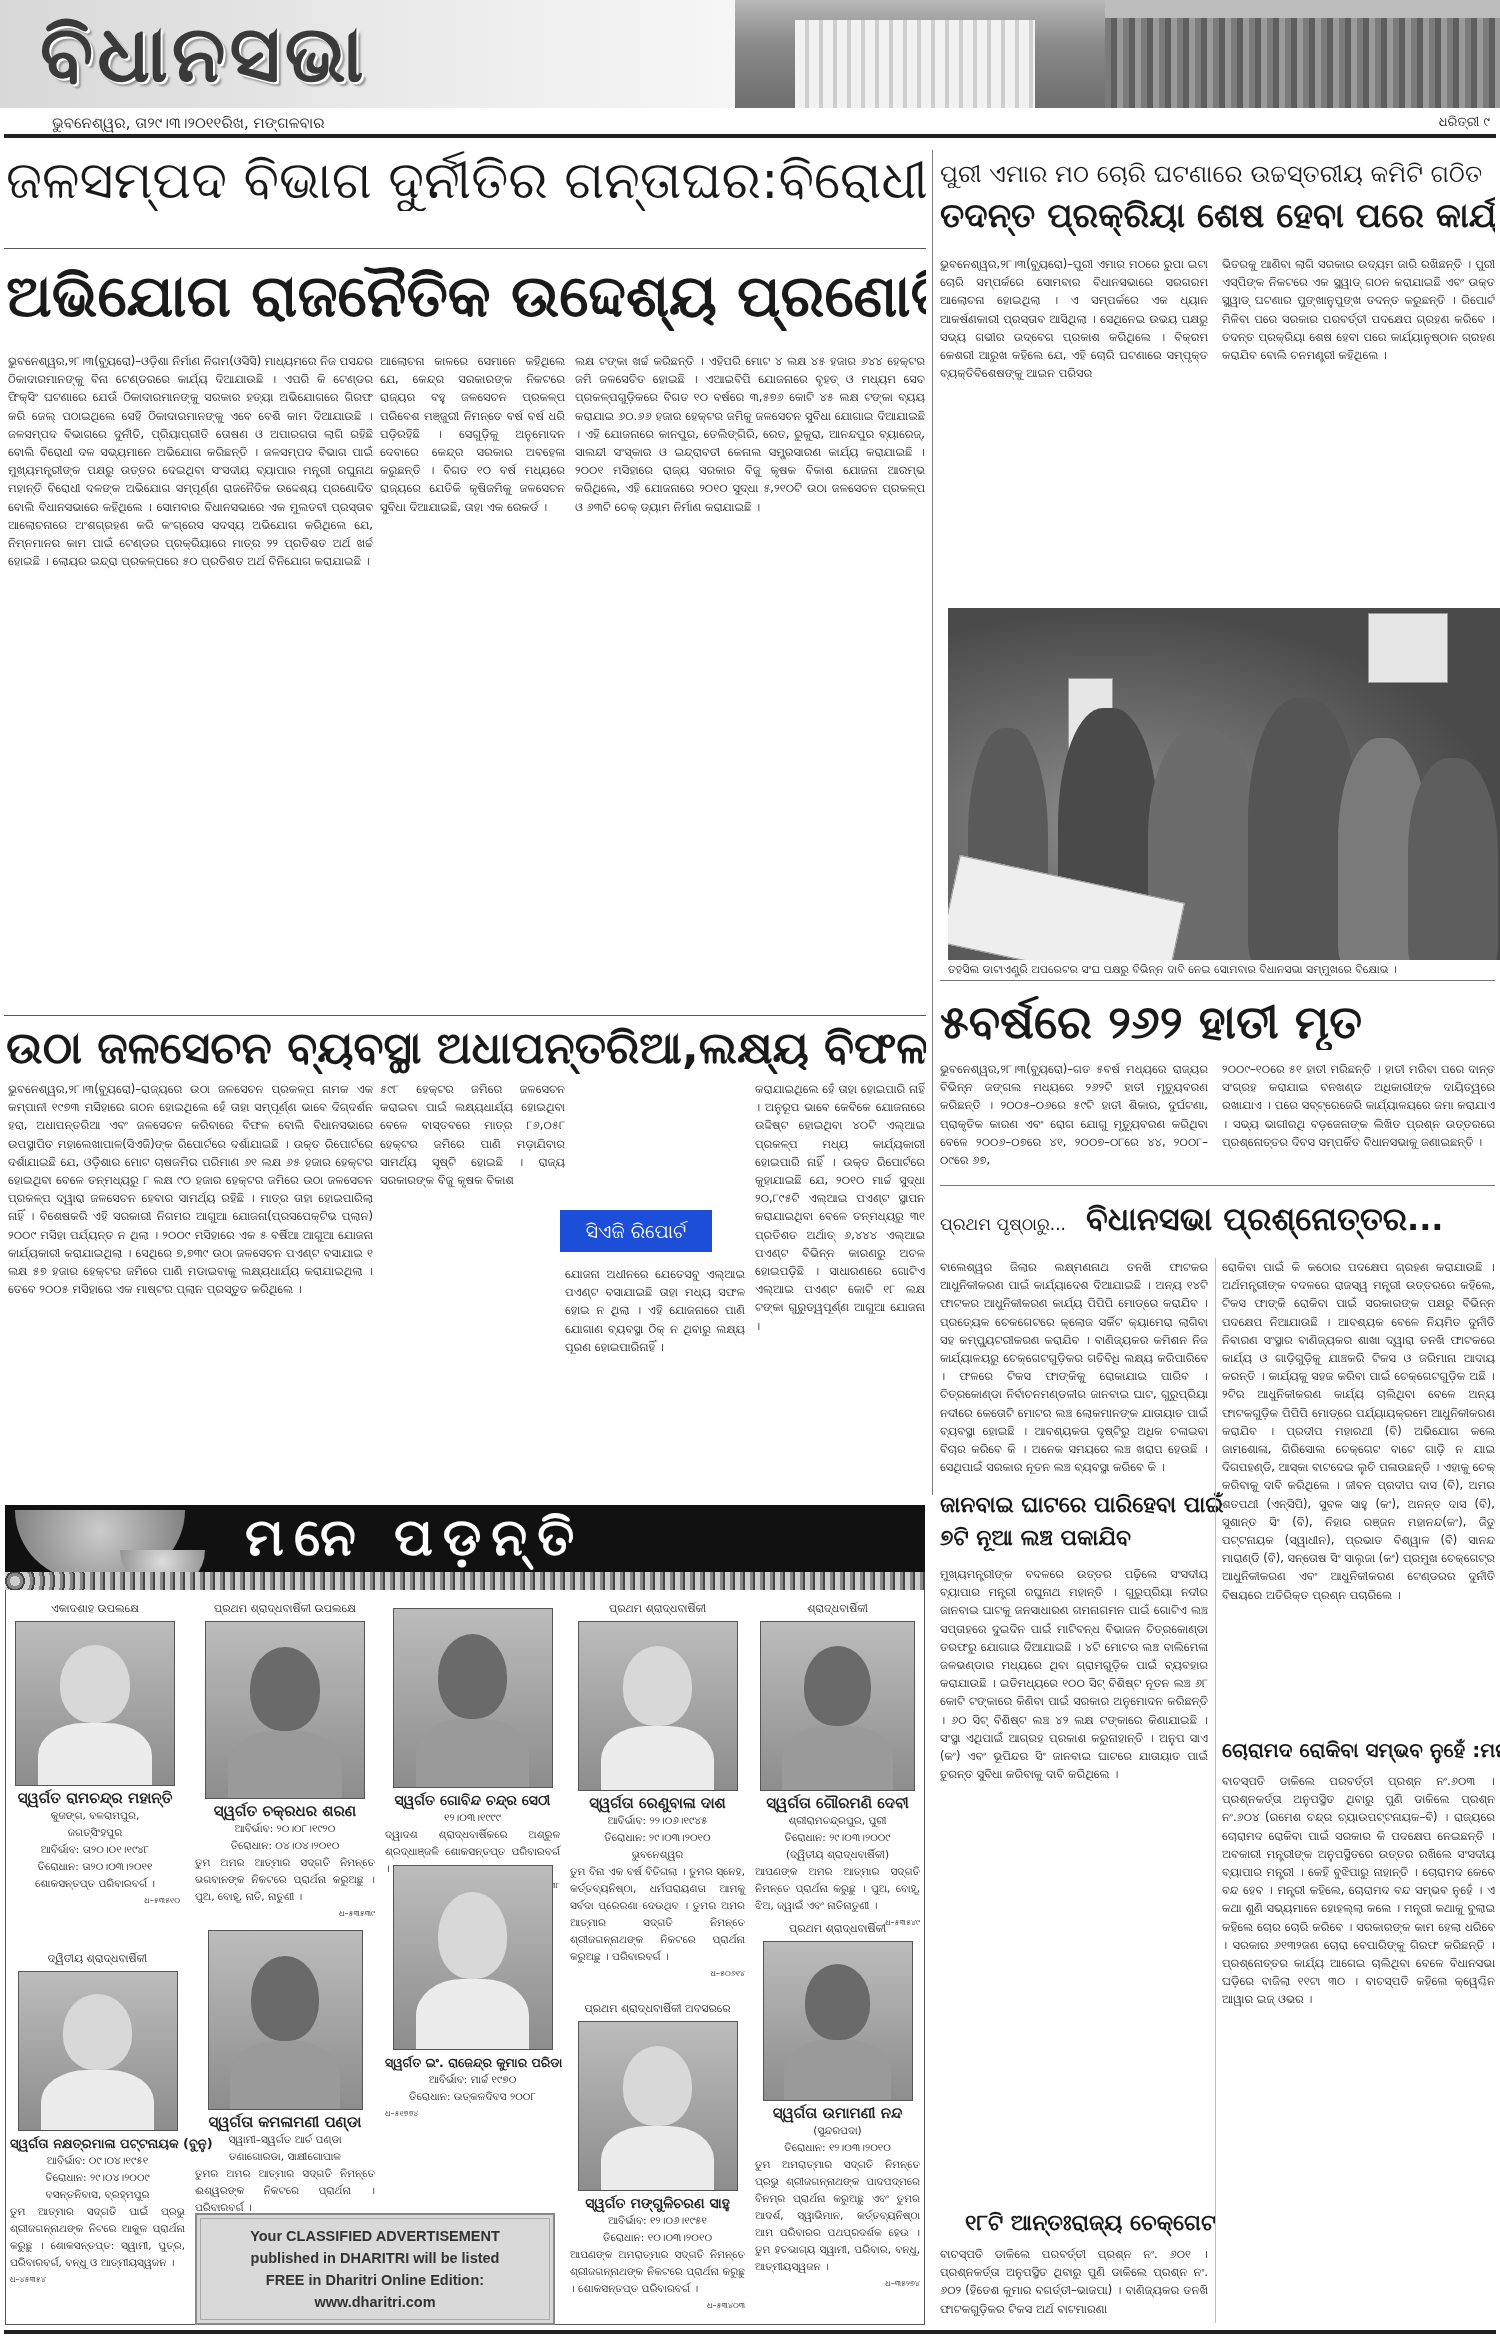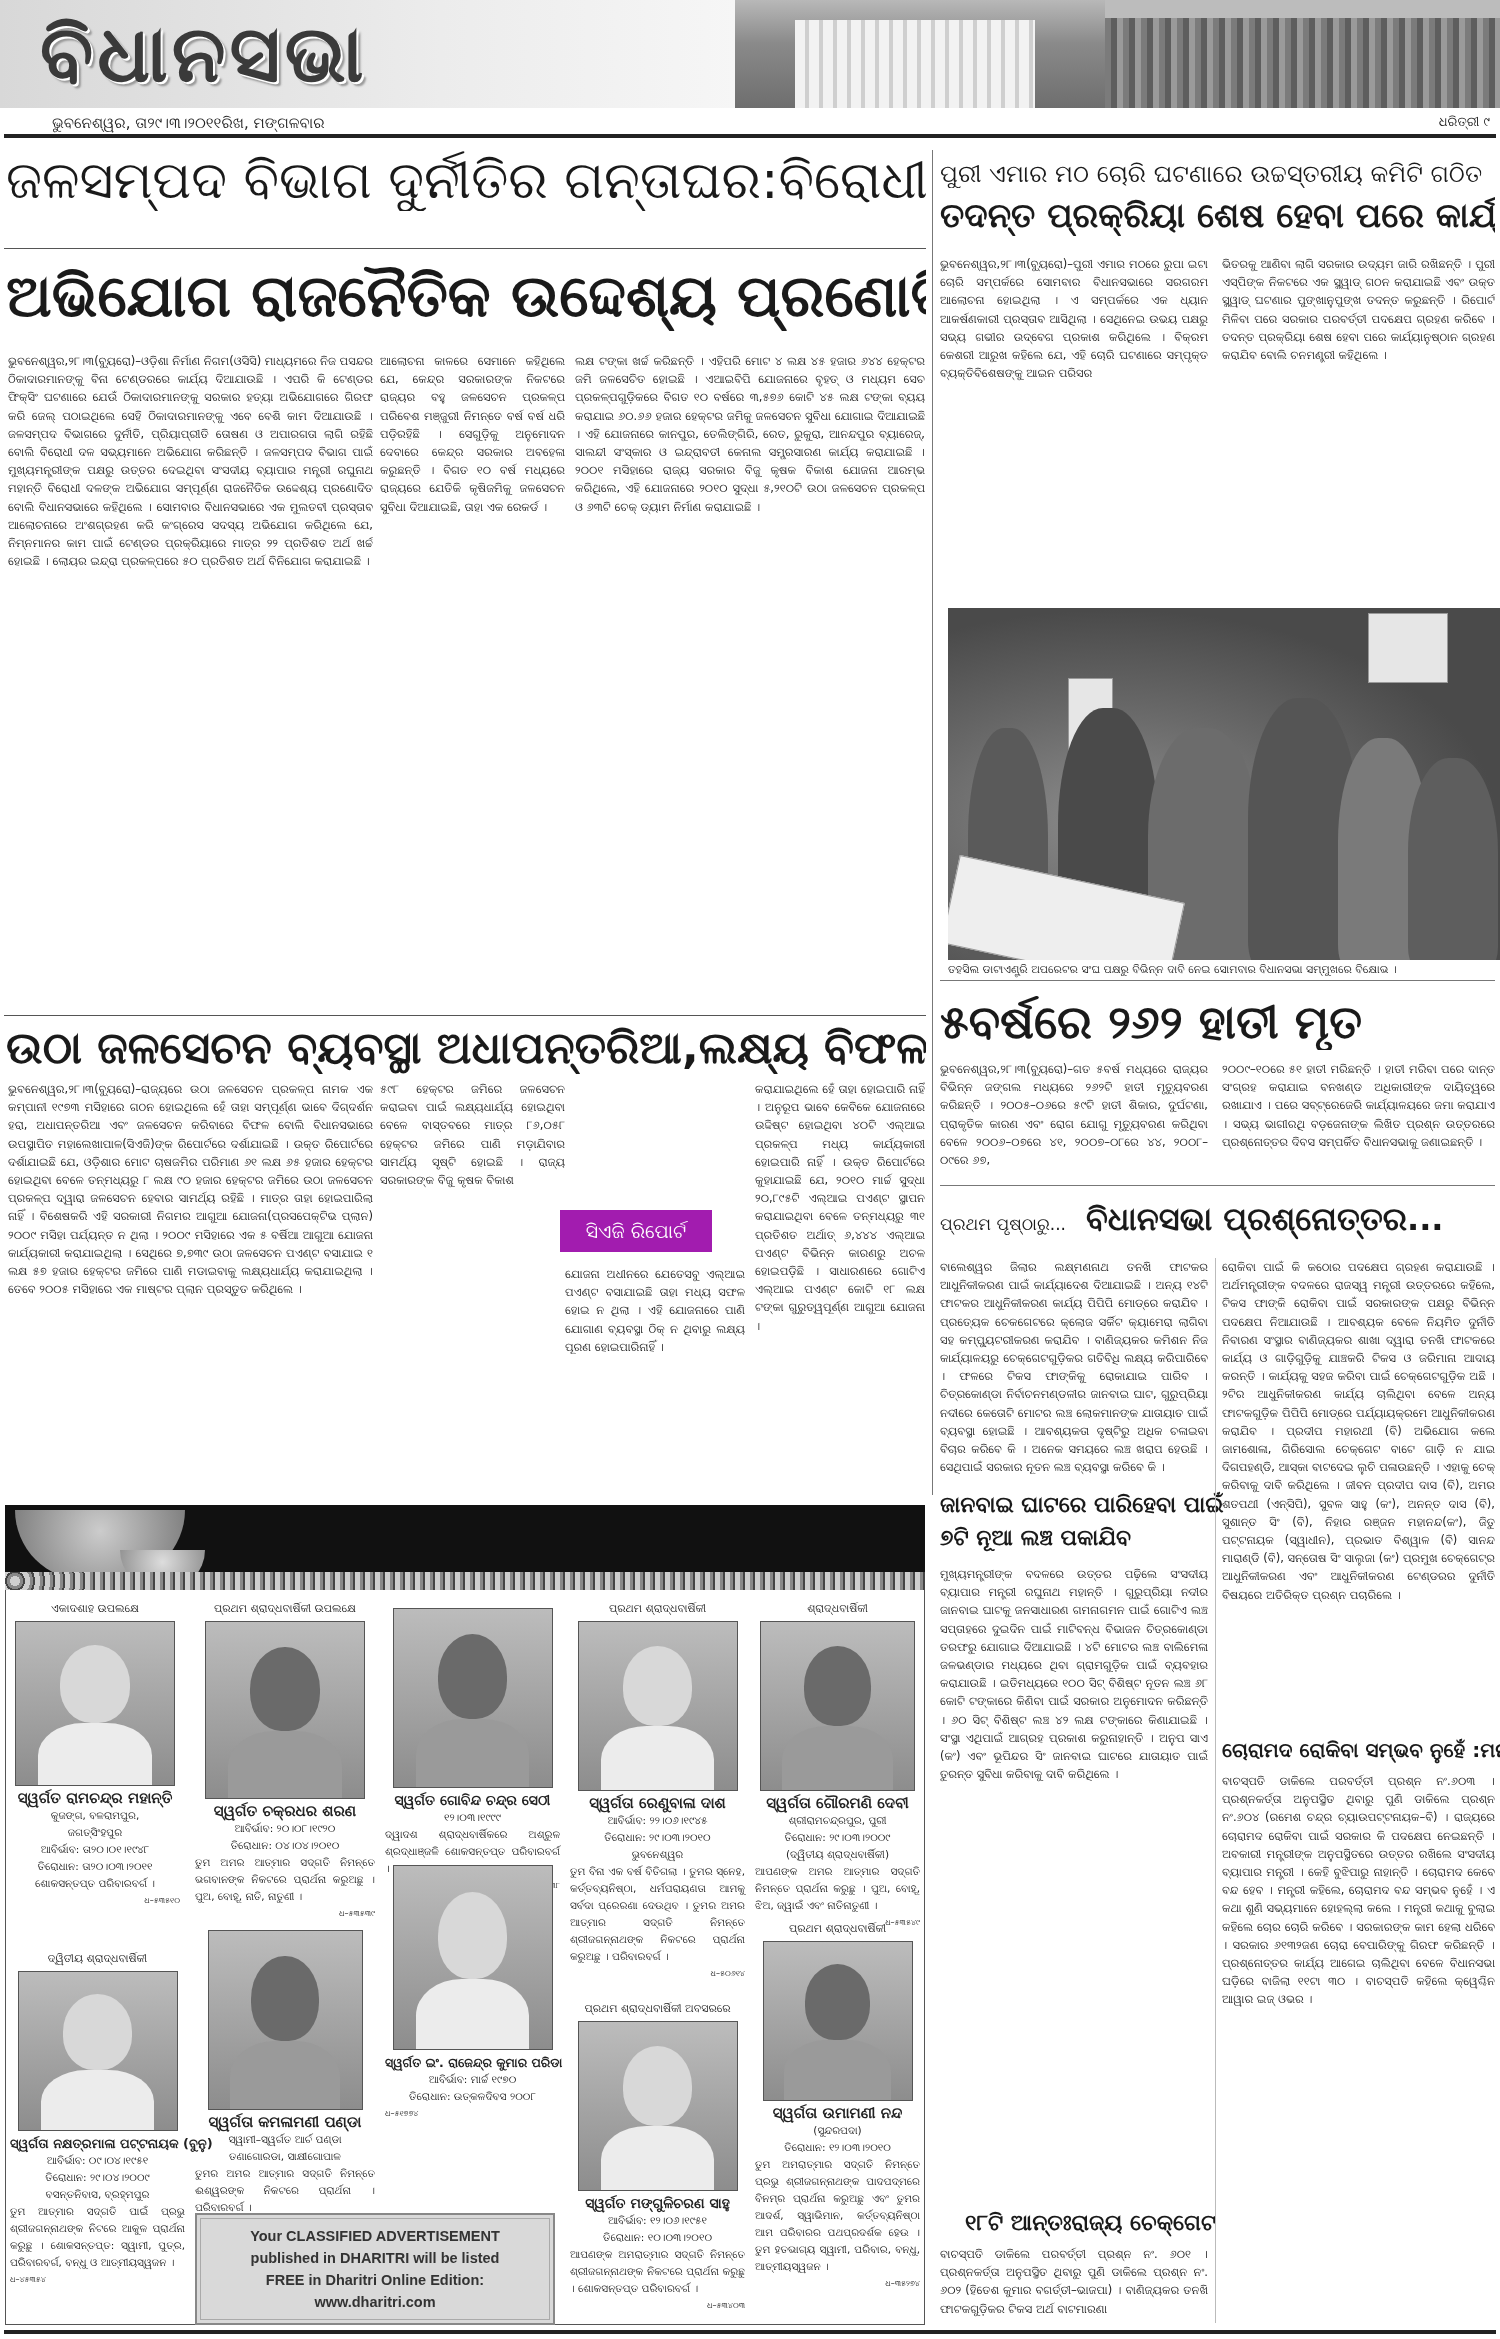--- a/index.html
+++ b/index.html
@@ -50,21 +50,21 @@
   .elephant { left: 940px; top: 995px; width: 555px; font-size: 46px; }
 
   .cont-box { position: absolute; left: 940px; top: 1200px; width: 555px; height: 50px; display: flex; align-items: baseline; gap: 20px; }
   .cont-box .small { font-size: 17px; }
   .cont-box .big { font-size: 32px; font-weight: bold; }
 
   .subhead { position: absolute; font-weight: bold; white-space: nowrap; }
 
   
   .hl3 { left: 6px; top: 1022px; width: 920px; font-size: 44px; }
-  .cag-box { position: absolute; left: 560px; top: 1210px; width: 152px; height: 42px; background: #a21caf; color: #fff;
+  .cag-box { position: absolute; left: 560px; top: 1210px; width: 152px; height: 42px; background: #1d4ed8; color: #fff;
      font-size: 19px; display: flex; align-items: center; justify-content: center; }
 
   
   .obit-banner { position: absolute; left: 5px; top: 1505px; width: 920px; height: 85px; background: #111; overflow: hidden; }
   .obit-banner .lamp { position: absolute; left: 10px; top: 5px; width: 170px; height: 70px; border-radius: 0 0 90px 90px; background: radial-gradient(circle at 50% 30%, #ccc, #777); }
   .obit-banner .lamp2 { position: absolute; left: 115px; top: 45px; width: 85px; height: 40px; border-radius: 0 0 45px 45px; background: radial-gradient(circle at 50% 30%, #ddd, #888); }
   .obit-banner .flowers { position: absolute; left: 0; right: 0; bottom: 0; height: 18px;
      background: repeating-radial-gradient(circle at 10px 9px, #cfcfcf 0 5px, #888 5px 8px, #444 8px 10px); }
   .obit-banner .title { position: absolute; left: 240px; top: 2px; font-size: 52px; font-weight: bold; color: #fff; letter-spacing: 10px; }
   .obit-frame { position: absolute; left: 5px; top: 1590px; width: 920px; height: 735px; border-left: 1px solid #555; border-right: 1px solid #555; border-bottom: 1px solid #555; }
@@ -153,20 +153,21 @@
 <div class="hl hl3">ଉଠା ଜଳସେଚନ ବ୍ୟବସ୍ଥା ଅଧାପନ୍ତରିଆ,ଲକ୍ଷ୍ୟ ବିଫଳ</div>
 <div class="col-text" style="left:8px;top:1080px;width:365px;height:415px">ଭୁବନେଶ୍ୱର,୨୮।୩(ବ୍ୟୁରୋ)–ରାଜ୍ୟରେ ଉଠା ଜଳସେଚନ ପ୍ରକଳ୍ପ ନାମକ ଏକ କମ୍ପାନୀ ୧୯୭୩ ମସିହାରେ ଗଠନ ହୋଇଥିଲେ ହେଁ ତାହା ସମ୍ପୂର୍ଣ୍ଣ ଭାବେ ଦିଗ୍‌ଦର୍ଶନ ହରା, ଅଧାପନ୍ତରିଆ ଏବଂ ଜଳସେଚନ କରିବାରେ ବିଫଳ ବୋଲି ବିଧାନସଭାରେ ଉପସ୍ଥାପିତ ମହାଲେଖାପାଳ(ସିଏଜି)ଙ୍କ ରିପୋର୍ଟରେ ଦର୍ଶାଯାଇଛି । ଉକ୍ତ ରିପୋର୍ଟରେ ଦର୍ଶାଯାଇଛି ଯେ, ଓଡ଼ିଶାର ମୋଟ ଚାଷଜମିର ପରିମାଣ ୬୧ ଲକ୍ଷ ୬୫ ହଜାର ହେକ୍ଟର ହୋଇଥିବା ବେଳେ ତନ୍ମଧ୍ୟରୁ ୮ ଲକ୍ଷ ୯୦ ହଜାର ହେକ୍ଟର ଜମିରେ ଉଠା ଜଳସେଚନ ପ୍ରକଳ୍ପ ଦ୍ୱାରା ଜଳସେଚନ ହେବାର ସାମର୍ଥ୍ୟ ରହିଛି । ମାତ୍ର ତାହା ହୋଇପାରିଲା ନାହିଁ । ବିଶେଷକରି ଏହି ସରକାରୀ ନିଗମର ଆଗୁଆ ଯୋଜନା(ପ୍ରସପେକ୍ଟିଭ ପ୍ଲାନ) ୨୦୦୯ ମସିହା ପର୍ଯ୍ୟନ୍ତ ନ ଥିଲା । ୨୦୦୯ ମସିହାରେ ଏକ ୫ ବର୍ଷିଆ ଆଗୁଆ ଯୋଜନା କାର୍ଯ୍ୟକାରୀ କରାଯାଇଥିଲା । ସେଥିରେ ୭,୭୩୯ ଉଠା ଜଳସେଚନ ପଏଣ୍ଟ ବସାଯାଇ ୧ ଲକ୍ଷ ୫୭ ହଜାର ହେକ୍ଟର ଜମିରେ ପାଣି ମଡାଇବାକୁ ଲକ୍ଷ୍ୟଧାର୍ଯ୍ୟ କରାଯାଇଥିଲା । ତେବେ ୨୦୦୫ ମସିହାରେ ଏକ ମାଷ୍ଟର ପ୍ଲାନ ପ୍ରସ୍ତୁତ କରିଥିଲେ ।</div>
 <div class="col-text" style="left:380px;top:1080px;width:185px;height:110px">୫୯୮ ହେକ୍ଟର ଜମିରେ ଜଳସେଚନ କରାଇବା ପାଇଁ ଲକ୍ଷ୍ୟଧାର୍ଯ୍ୟ ହୋଇଥିବା ବେଳେ ବାସ୍ତବରେ ମାତ୍ର ୮୬,୦୫୮ ହେକ୍ଟର ଜମିରେ ପାଣି ମଡ଼ାଯିବାର ସାମର୍ଥ୍ୟ ସୃଷ୍ଟି ହୋଇଛି । ରାଜ୍ୟ ସରକାରଙ୍କ ବିଜୁ କୃଷକ ବିକାଶ</div>
 <div class="cag-box">ସିଏଜି ରିପୋର୍ଟ</div>
 <div class="col-text" style="left:565px;top:1265px;width:180px;height:230px">ଯୋଜନା ଅଧୀନରେ ଯେତେସବୁ ଏଲ୍‌ଆଇ ପଏଣ୍ଟ ବସାଯାଇଛି ତାହା ମଧ୍ୟ ସଫଳ ହୋଇ ନ ଥିଲା । ଏହି ଯୋଜନାରେ ପାଣି ଯୋଗାଣ ବ୍ୟବସ୍ଥା ଠିକ୍ ନ ଥିବାରୁ ଲକ୍ଷ୍ୟ ପୂରଣ ହୋଇପାରିନାହିଁ ।</div>
 <div class="col-text" style="left:755px;top:1080px;width:170px;height:415px">କରାଯାଇଥିଲେ ହେଁ ତାହା ହୋଇପାରି ନାହିଁ । ଅନୁରୂପ ଭାବେ କେବିକେ ଯୋଜନାରେ ଉଦ୍ଦିଷ୍ଟ ହୋଇଥିବା ୪୦ଟି ଏଲ୍‌ଆଇ ପ୍ରକଳ୍ପ ମଧ୍ୟ କାର୍ଯ୍ୟକାରୀ ହୋଇପାରି ନାହିଁ । ଉକ୍ତ ରିପୋର୍ଟରେ କୁହାଯାଇଛି ଯେ, ୨୦୧୦ ମାର୍ଚ୍ଚ ସୁଦ୍ଧା ୨୦,୮୯୫ଟି ଏଲ୍‌ଆଇ ପଏଣ୍ଟ ସ୍ଥାପନ କରାଯାଇଥିବା ବେଳେ ତନ୍ମଧ୍ୟରୁ ୩୧ ପ୍ରତିଶତ ଅର୍ଥାତ୍ ୬,୪୪୪ ଏଲ୍‌ଆଇ ପଏଣ୍ଟ ବିଭିନ୍ନ କାରଣରୁ ଅଚଳ ହୋଇପଡ଼ିଛି । ସାଧାରଣରେ ଗୋଟିଏ ଏଲ୍‌ଆଇ ପଏଣ୍ଟ କୋଟି ୧୮ ଲକ୍ଷ ଟଙ୍କା ଗୁରୁତ୍ୱପୂର୍ଣ୍ଣ ଆଗୁଆ ଯୋଜନା ।</div>
 
 <div class="obit-banner">
   <div class="lamp"></div>
   <div class="lamp2"></div>
+  <div class="title">ମନେ ପଡ଼ନ୍ତି</div>
   <div class="flowers"></div>
 </div>
 <div class="obit-frame"></div>
 
 <div class="ob" style="left:10px;top:1600px;width:170px">
   <div class="occ">ଏକାଦଶାହ ଉପଲକ୍ଷେ</div>
   <div class="pic" style="width:160px;height:165px"></div>
   <div class="name">ସ୍ୱର୍ଗତ ରାମଚନ୍ଦ୍ର ମହାନ୍ତି</div>
   <div>କୁଜଙ୍ଗ, ବଳରାମପୁର,</div>
   <div>ଜଗତ୍‌ସିଂହପୁର</div>

